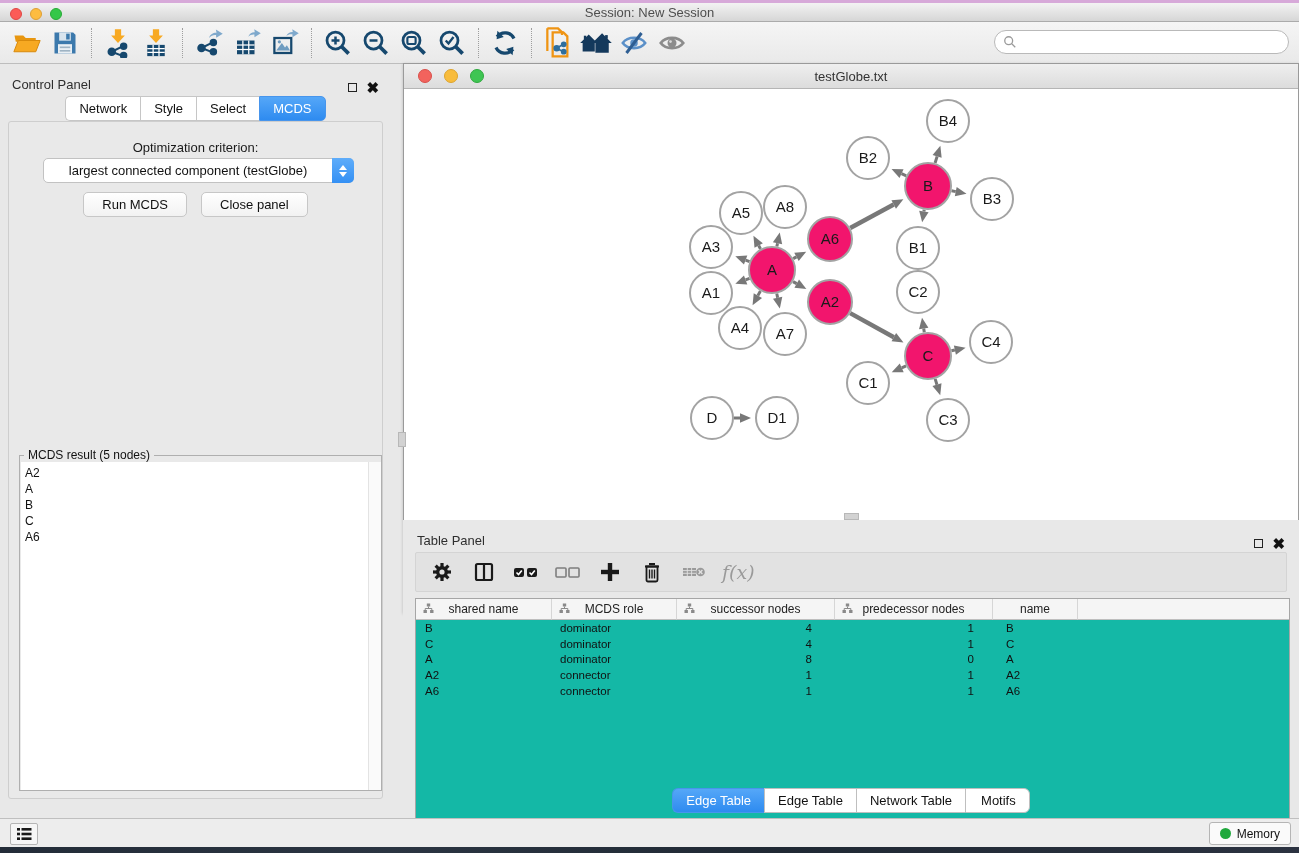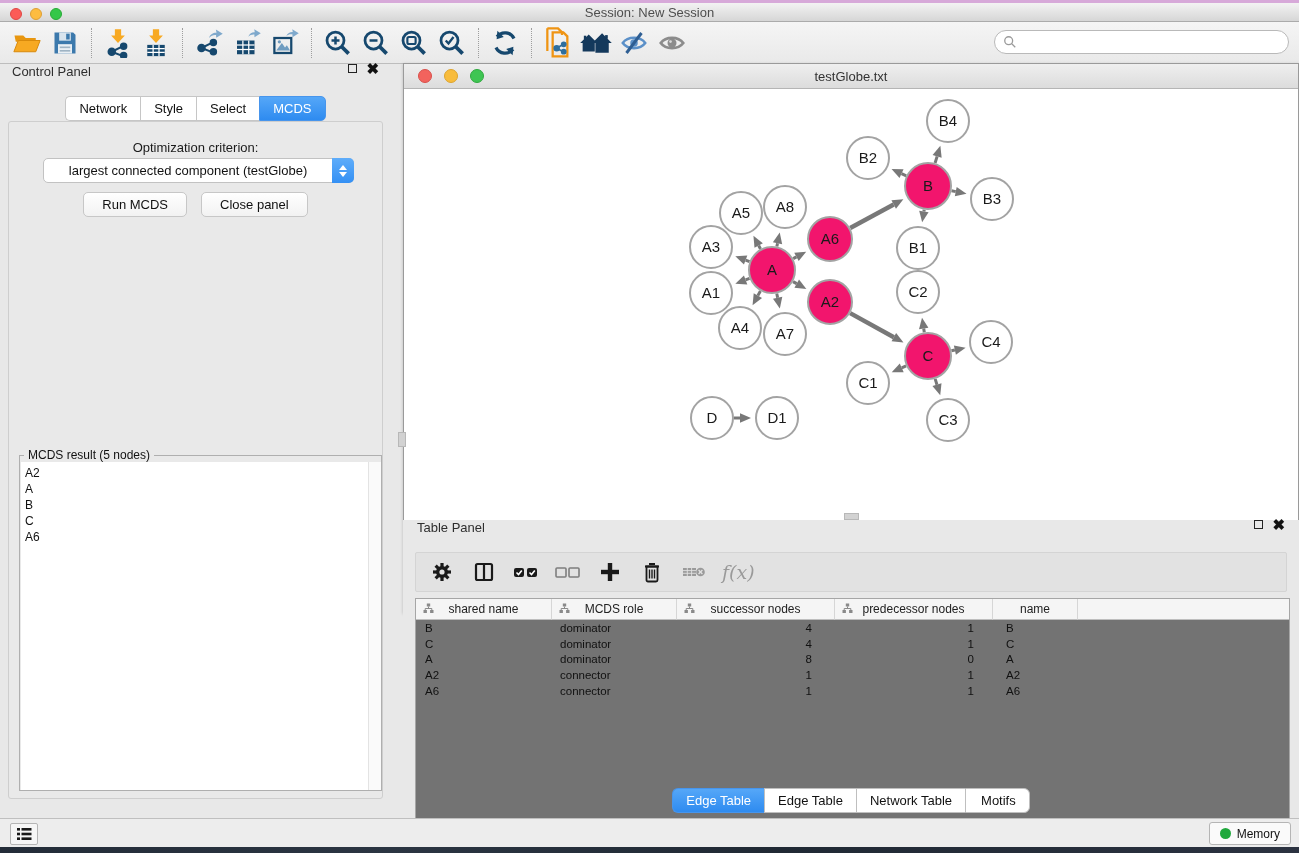--- a/index.html
+++ b/index.html
@@ -36,21 +36,21 @@
   .tb-sep { width:1px; height:30px; margin:0 7px; border-left:1px dotted #9E9E9E; }
   .search-wrap {
     position:absolute; right:10px; top:8px; width:295px; height:24px;
     background:#fff; border:1px solid #B9B9B9; border-radius:12px;
     display:flex; align-items:center; padding-left:8px;
   }
   .search-wrap input { border:none; outline:none; flex:1; font-size:12px; background:transparent; margin-left:5px; }
 
   
   .control-panel { position:absolute; left:0; top:64px; width:391px; height:746px; background:#E8E8E8; }
-  .panel-header { height:28px; display:flex; align-items:flex-start; padding:0 12px; }
+  .panel-header { height:28px; display:flex; align-items:flex-end; padding:0 12px; }
   .panel-header .ph-title { font-size:13px; color:#2E2E2E; }
   .ph-icons { margin-left:auto; display:flex; gap:9px; align-items:center; }
   .float-box { width:9px; height:9px; border:1.5px solid #222; }
   .close-x { font-weight:bold; font-size:15px; color:#111; line-height:9px; }
   .cp-tabs { display:flex; justify-content:center; margin-top:4px;text-align:right; }
   .cp-tab {
     padding:4px 13px; background:#fff; border:1px solid #C6C6C6; font-size:13px;
     border-right:none; color:#111;
   }
   .cp-tab:first-child { border-radius:5px 0 0 5px; }
@@ -115,21 +115,21 @@
   .table-panel { position:absolute; left:403px; top:520px; width:896px; height:296px; background:#E8E8E8; }
   .tp-toolbar {
     position:absolute; left:12px; top:32px; width:872px; height:40px;
     background:#E2E2E2; border:1px solid #D4D4D4; border-radius:2px;
     display:flex; align-items:center; gap:14px; padding-left:12px;
   }
   .tp-icon { width:28px; height:28px; display:flex; align-items:center; justify-content:center; }
   .fx-label { font-family:"DejaVu Serif", serif; font-style:italic; font-size:19px; color:#9A9A9A; }
   .node-table {
     position:absolute; left:12px; top:78px; width:875px; height:228px;
-    background:#737373; border:1px solid #A6A6A6; overflow:hidden;
+    background:#14b8a6; border:1px solid #A6A6A6; overflow:hidden;
   }
   .nt-grid { display:grid; grid-template-columns:135px 125px 158px 158px 85px auto; }
   .nt-header .cell {
     background:#F5F5F5; border-bottom:1px solid #BEBEBE; border-left:1px solid #D6D6D6;
     height:21px; display:flex; align-items:center; justify-content:center; gap:6px;
     font-size:12px; color:#222; position:relative;
   }
   .nt-header .cell:first-child { border-left:none; }
   .nt-header .tree-ico { position:absolute; left:7px; top:4px; }
   .nt-row .cell { height:15.8px; font-size:11.5px; color:#111; display:flex; align-items:center; }

